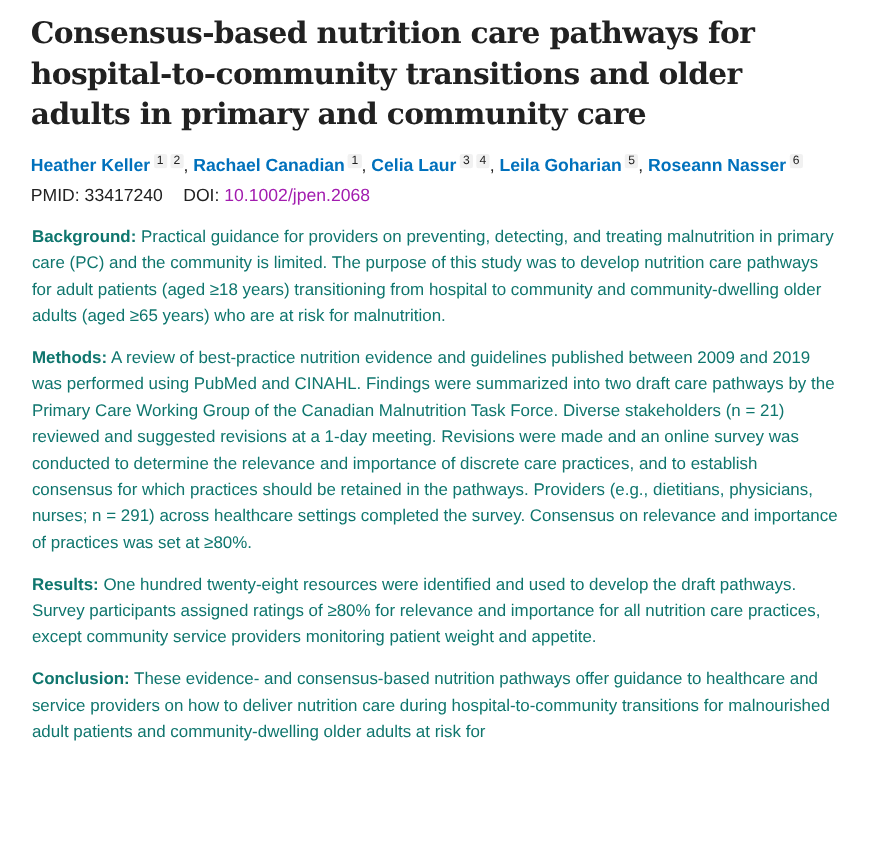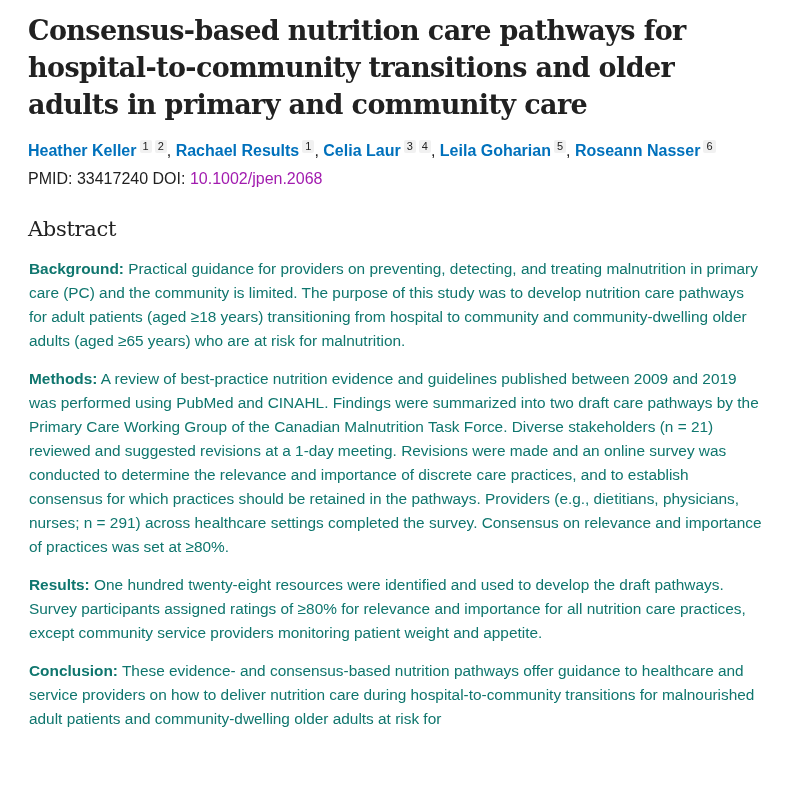--- a/index.html
+++ b/index.html
@@ -68,20 +68,21 @@
     font-size: 18px;
     margin-right: 4px;
   }
   .ids-row {
     margin-top: 5px;
     font-size: 16px;
     line-height: 22px;
     color: #212121;
   }
   .ids-row .doi-label {
+    margin-left: 14px;
   }
   .doi-link {
     color: #a21caf;
     text-decoration: none;
     cursor: pointer;
   }
   .abstract-heading {
     font-family: "DejaVu Serif", "Liberation Serif", serif;
     font-size: 21px;
     font-weight: normal;
@@ -108,42 +109,41 @@
 
 <div class="page">
 
   <h1 class="title">Consensus-based nutrition care pathways for hospital-to-community transitions and older adults in primary and community care</h1>
 
   <div class="authors">
     <span>
       <a class="author-link">Heather Keller</a><span class="sup">1</span><span class="sup">2</span><span class="sep">,</span>
     </span>
     <span>
-      <a class="author-link">Rachael Results</a><span class="sup">1</span><span class="sep">,</span>
+      <a class="author-link">Rachael Canadian</a><span class="sup">1</span><span class="sep">,</span>
     </span>
     <span>
       <a class="author-link">Celia Laur</a><span class="sup">3</span><span class="sup">4</span><span class="sep">,</span>
     </span>
     <span>
       <a class="author-link">Leila Goharian</a><span class="sup">5</span><span class="sep">,</span>
     </span>
     <span>
       <a class="author-link">Roseann Nasser</a><span class="sup">6</span>
     </span>
   </div>
 
 
   <div class="ids-row">
     <span>PMID:</span>
     <span>33417240</span>
     <span class="doi-label">DOI:</span>
     <a class="doi-link">10.1002/jpen.2068</a>
   </div>
 
-  <h2 class="abstract-heading">Abstract</h2>
 
   <p class="abs-para first">
     <span class="abs-label">Background:</span>
     <span>Practical guidance for providers on preventing, detecting, and treating malnutrition in primary care (PC) and the community is limited. The purpose of this study was to develop nutrition care pathways for adult patients (aged ≥18 years) transitioning from hospital to community and community-dwelling older adults (aged ≥65 years) who are at risk for malnutrition.</span>
   </p>
 
   <p class="abs-para">
     <span class="abs-label">Methods:</span>
     <span>A review of best-practice nutrition evidence and guidelines published between 2009 and 2019 was performed using PubMed and CINAHL. Findings were summarized into two draft care pathways by the Primary Care Working Group of the Canadian Malnutrition Task Force. Diverse stakeholders (n = 21) reviewed and suggested revisions at a 1-day meeting. Revisions were made and an online survey was conducted to determine the relevance and importance of discrete care practices, and to establish consensus for which practices should be retained in the pathways. Providers (e.g., dietitians, physicians, nurses; n = 291) across healthcare settings completed the survey. Consensus on relevance and importance of practices was set at ≥80%.</span>
   </p>

